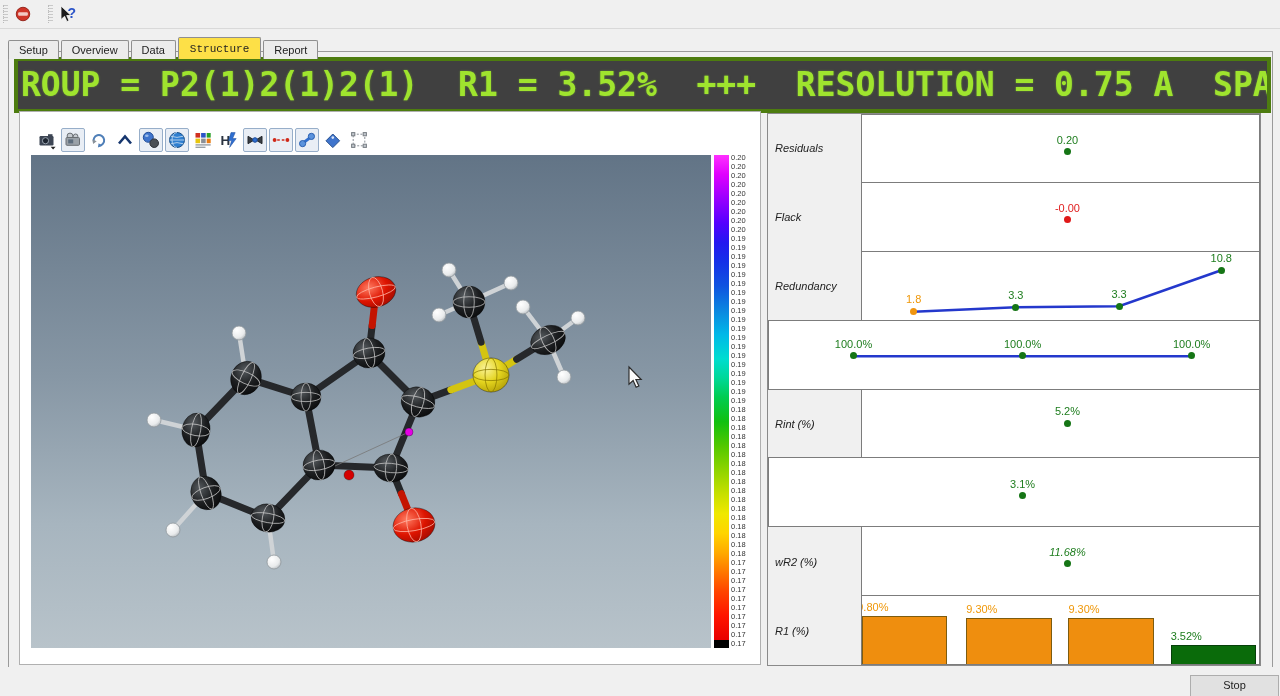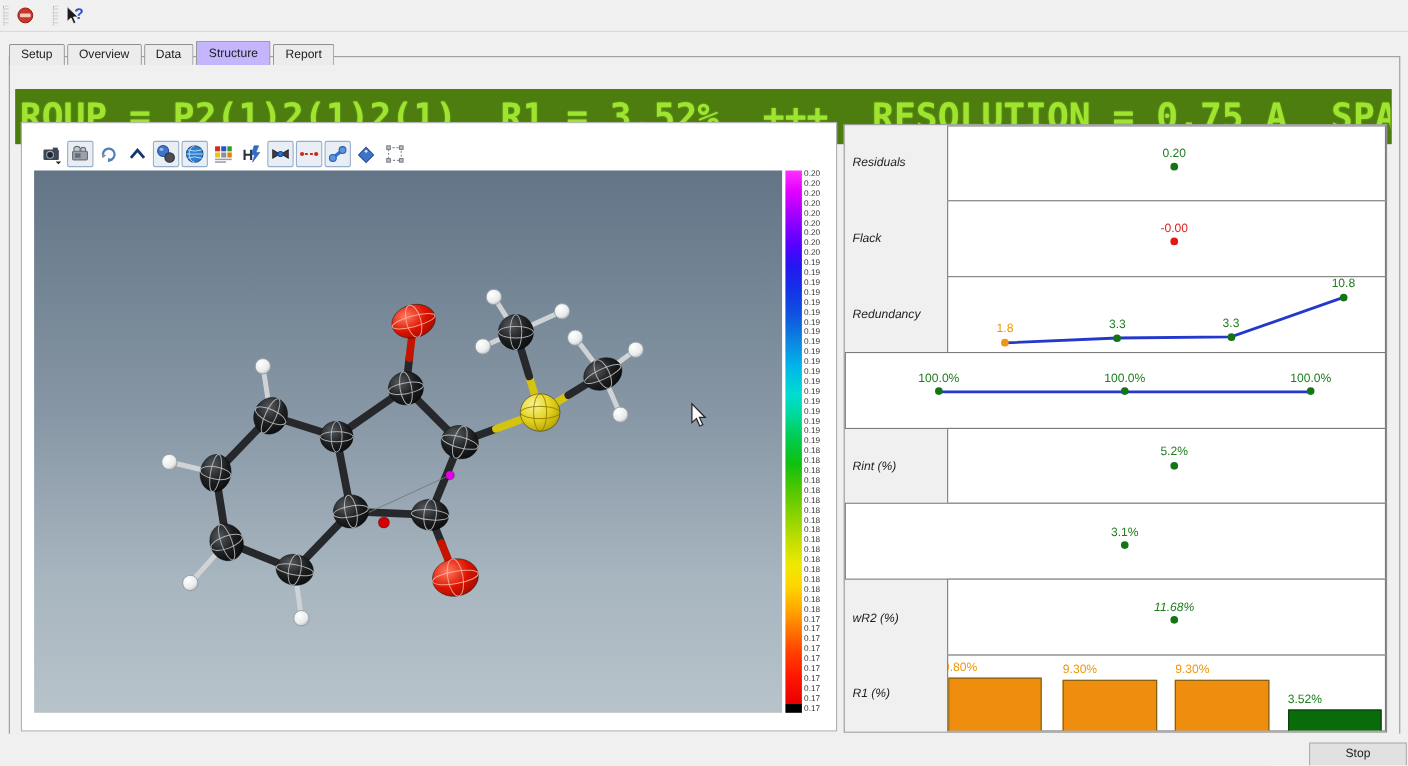--- a/index.html
+++ b/index.html
@@ -11,29 +11,29 @@
           border-bottom:1px solid #d9d9d9;display:flex;align-items:center;}
   .gripper{width:4px;height:18px;margin:0 4px 0 3px;
            background:repeating-linear-gradient(180deg,#c9c9c9 0 1px,transparent 1px 3px);
            border-left:1px dotted #bbb;}
   .tbtn{width:22px;height:22px;display:flex;align-items:center;justify-content:center;}
 
   
   #tabstrip{position:absolute;left:8px;top:38px;height:21px;display:flex;align-items:flex-end;z-index:3;}
   .tab{padding:3px 10px;background:#ececec;border:1px solid #8f8f8f;border-bottom:none;
        border-radius:2px 2px 0 0;margin-right:2px;color:#222;}
-  .tab.active{background:#c4b5fd;padding:5px 11px 4px;position:relative;z-index:4;}
+  .tab.active{background:#fde047;padding:5px 11px 4px;position:relative;z-index:4;font-family:Liberation Mono, monospace;}
 
   
   #mainpanel{position:absolute;left:8px;top:51px;width:1263px;height:616px;background:#f0f0f0;
              border:1px solid #9a9a9a;}
 
   
-  #marquee{position:absolute;left:5px;top:5px;width:1249px;height:48px;background:#4d7c0f;
-           border:1px solid #4d7c0f;overflow:hidden;margin-top:24px;}
+  #marquee{position:absolute;left:5px;top:5px;width:1249px;height:48px;background:#404040;
+           border:4px solid #4d7c0f;overflow:hidden;}
   #marquee-text{font-family:"DejaVu Sans Mono",monospace;font-weight:bold;font-size:33px;
                 line-height:47px;color:#9fe42e;white-space:pre;padding-left:3px;
                 text-shadow:0 0 2px rgba(150,230,45,.55);letter-spacing:0;}
 
   
   #viewerpanel{position:absolute;left:10px;top:59px;width:740px;height:552px;background:#fff;
                border:1px solid #b0b0b0;}
   #vtoolbar{position:absolute;left:15px;top:16px;display:flex;gap:2px;}
   .vicon{width:22px;height:22px;display:flex;align-items:center;justify-content:center;
          border:1px solid transparent;border-radius:2px;}

